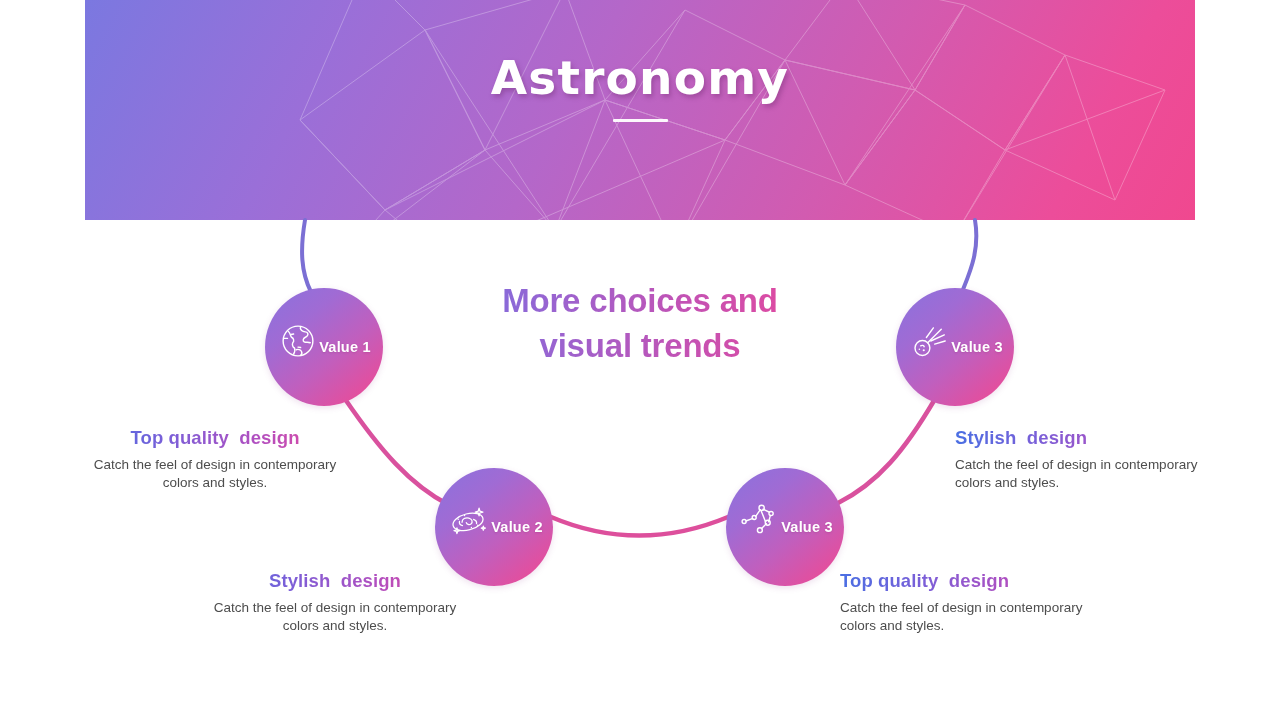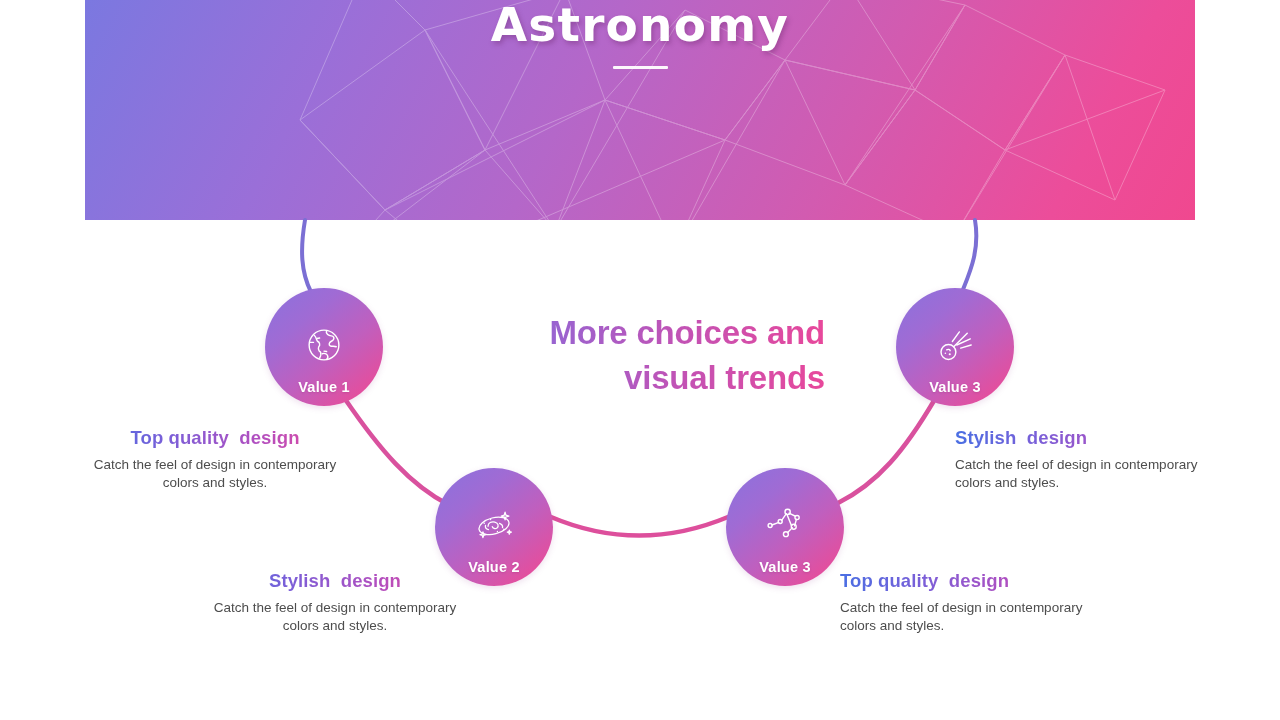--- a/index.html
+++ b/index.html
@@ -34,20 +34,21 @@
     pointer-events: none;
   }
   #header-content {
     position: absolute;
     left: 0; top: 0;
     width: 100%;
     text-align: center;
   }
   #banner-title {
     margin: 0;
+    padding-top: 53px;
     font-family: "DejaVu Sans", sans-serif;
     font-size: 47px;
     font-weight: bold;
     letter-spacing: 1.2px;
     color: #ffffff;
     text-shadow: 2px 3px 5px rgba(110, 40, 110, 0.40);
     line-height: 1.05;
   }
   #banner-divider {
     width: 55px;
@@ -74,22 +75,21 @@
     height: 720px;
     pointer-events: none;
   }
 
   
   #center-block {
     position: absolute;
     left: 455px;
     top: 278px;
     width: 370px;
-    text-align: right;
-    margin-top: 32px;
+    text-align: center;
   }
   #center-heading {
     margin: 0;
     font-size: 33px;
     font-weight: bold;
     line-height: 1.37;
     letter-spacing: -0.2px;
     background: linear-gradient(90deg, #7b6fe0 0%, #9b63cf 28%, #c352b4 62%, #e8489b 100%);
     -webkit-background-clip: text;
     background-clip: text;
@@ -107,24 +107,24 @@
 
   
   .node-circle {
     position: absolute;
     border-radius: 50%;
     background: linear-gradient(140deg, #8a72de 0%, #a06bd4 30%, #c05fbe 58%, #e24f9f 85%, #ef4c95 100%);
     box-shadow: 0 2px 6px rgba(150, 70, 150, 0.16);
   }
   .node-inner {
     position: absolute;
-    left: 0; top: 12px;
+    left: 0; top: 0;
     width: 100%; height: 100%;
     display: flex;
-    flex-direction: column;
+    flex-direction: row;
     align-items: center;
     justify-content: center;
   }
   .node-icon {
     display: block;
     margin-bottom: 9px;
   }
   .node-label {
     color: #ffffff;
     font-size: 14.5px;

